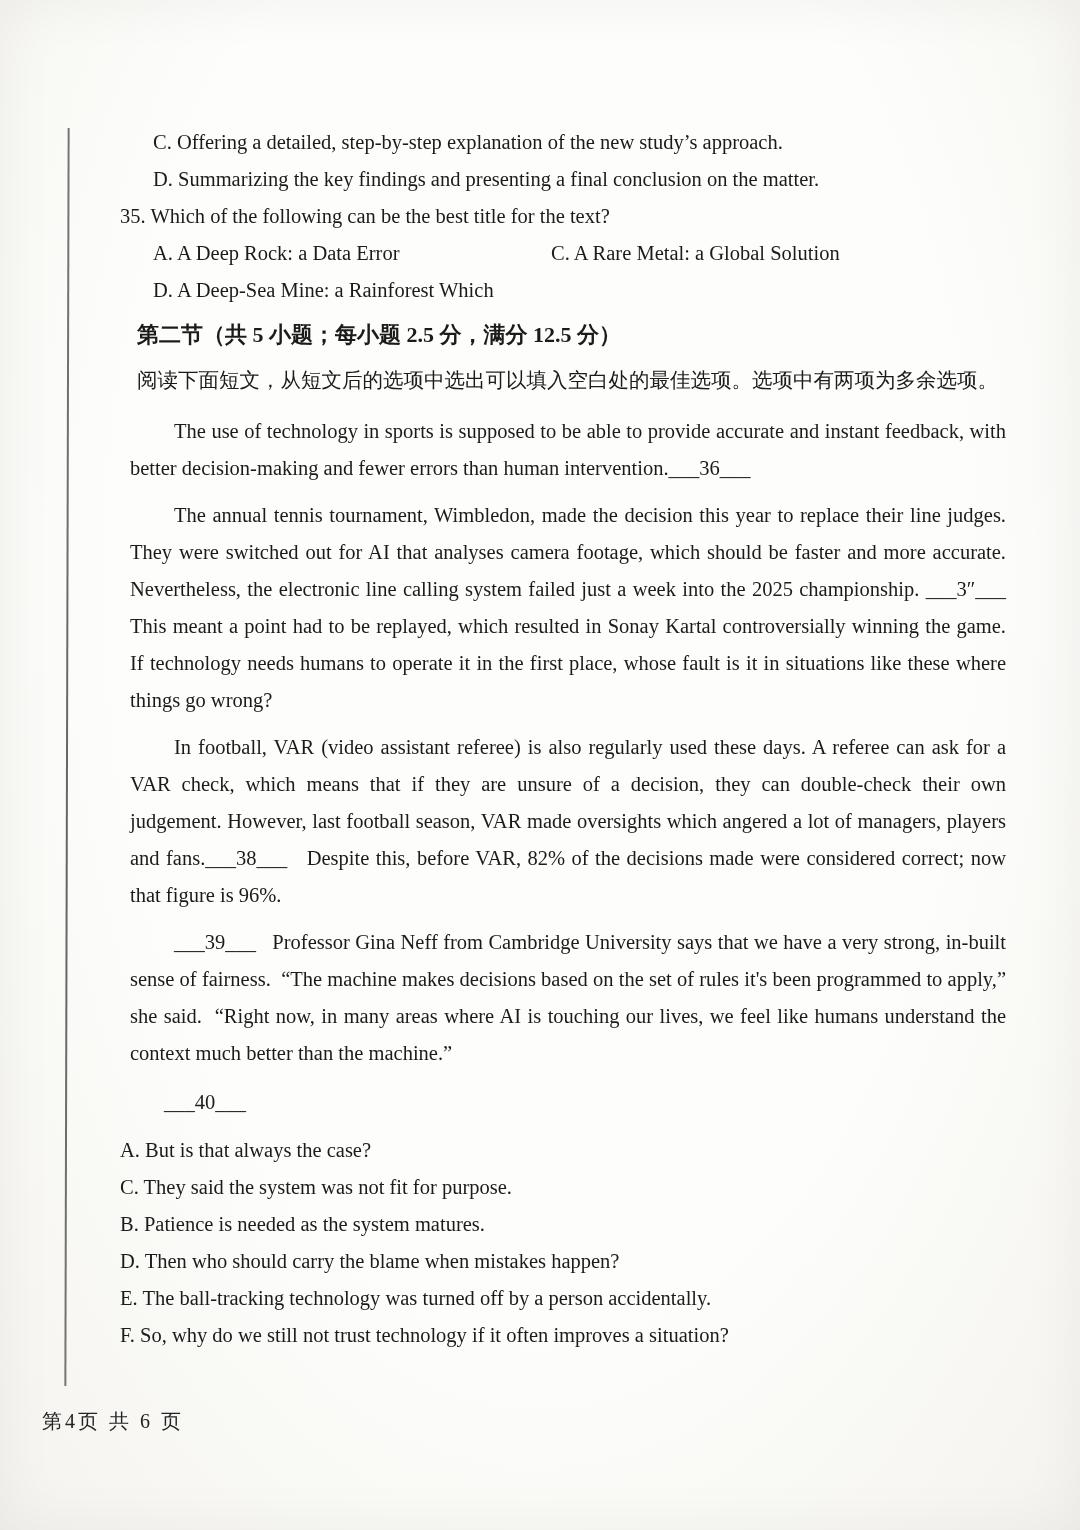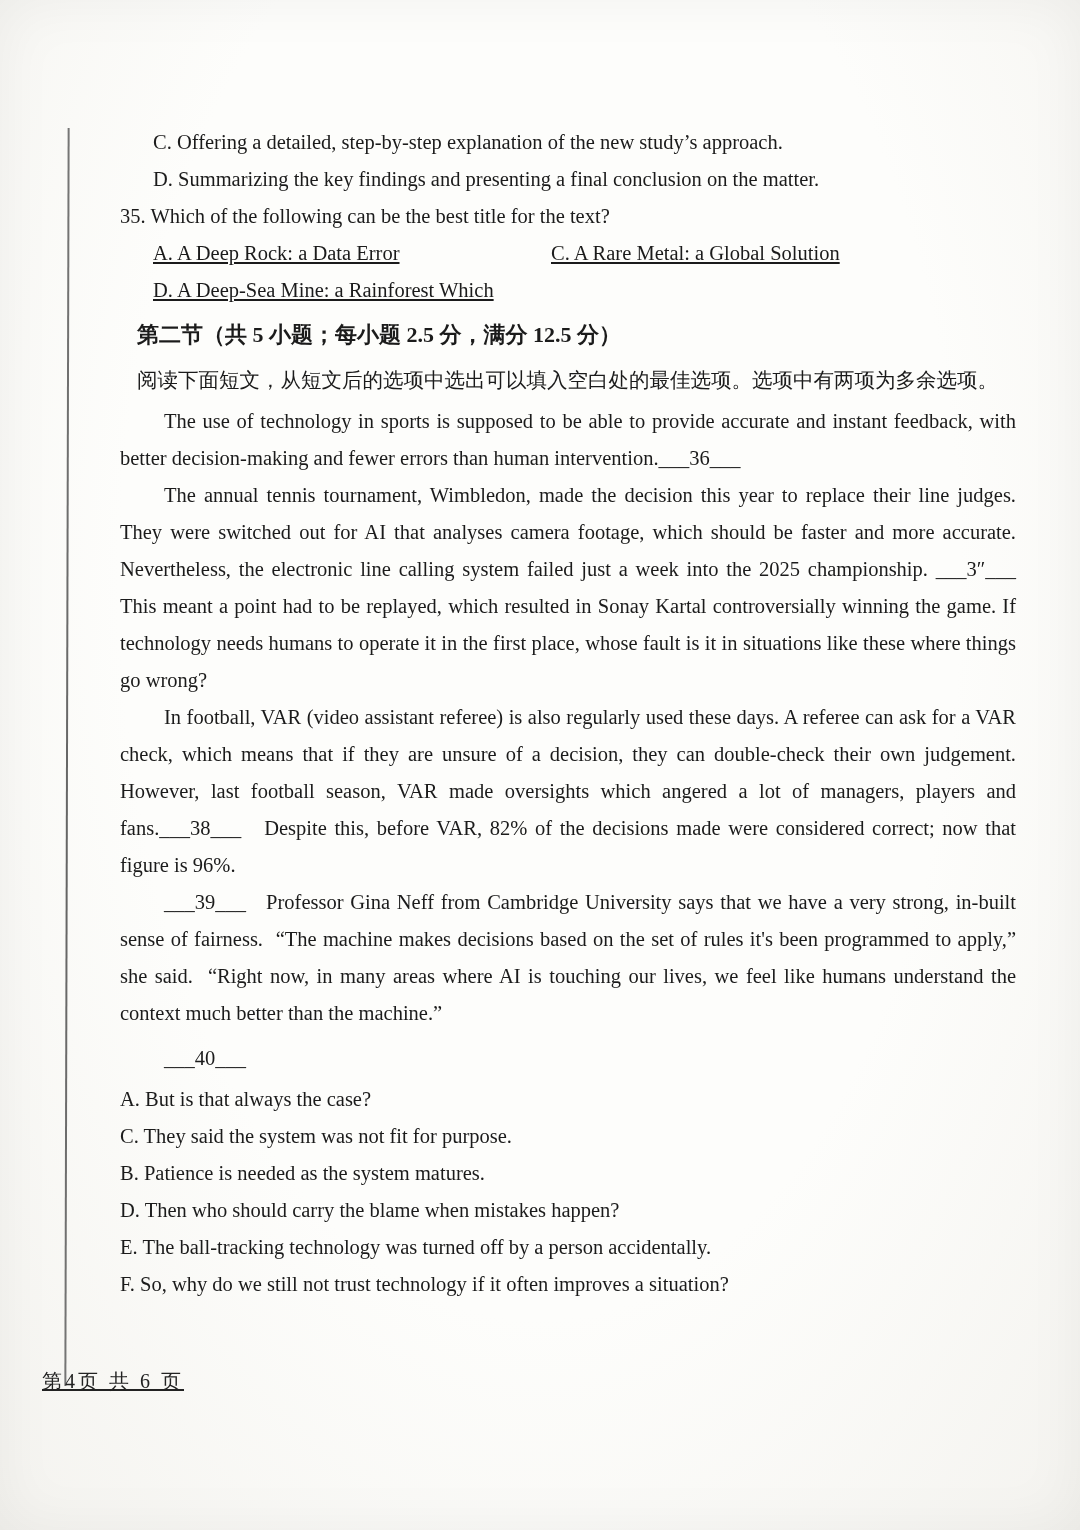--- a/index.html
+++ b/index.html
@@ -32,27 +32,26 @@
     transform: rotate(0.15deg);
   }
   .content {
     position: absolute;
     left: 120px;
     top: 124px;
     width: 896px;
     font-size: 20.5px;
     line-height: 37px;
   }
-  .content p { margin: 0; }
+  .content p { margin: 10px; }
   .indent1 { padding-left: 33px; }
   .q-options {
     display: grid;
     grid-template-columns: 398px auto;
     padding-left: 33px;
-    text-decoration: underline;
   }
   .sec-head {
     font-weight: bold;
     font-size: 22px;
     line-height: 40px;
     margin-top: 6px;
     padding-left: 17px;
   }
   .instruction {
     line-height: 46px;
@@ -63,30 +62,29 @@
   .para {
     text-align: justify;
     text-indent: 44px;
     white-space: pre-wrap;
   }
   .blank-line {
     margin-top: 6px;
     line-height: 40px;
     text-indent: 44px;
   }
-  .choices { margin-top: 3px; }
+  .choices { margin-top: 10px; }
   .choice { line-height: 37px; }
   .footer {
     position: absolute;
     left: 42px;
-    top: 1368px;
+    top: 1408px;
     font-size: 20px;
     letter-spacing: 3px;
     color: #222;
-    text-decoration: underline;
   }
 </style>
 </head>
 <body>
 
 <div class="page">
   <div class="scanline"></div>
 
   <div class="content">
 

